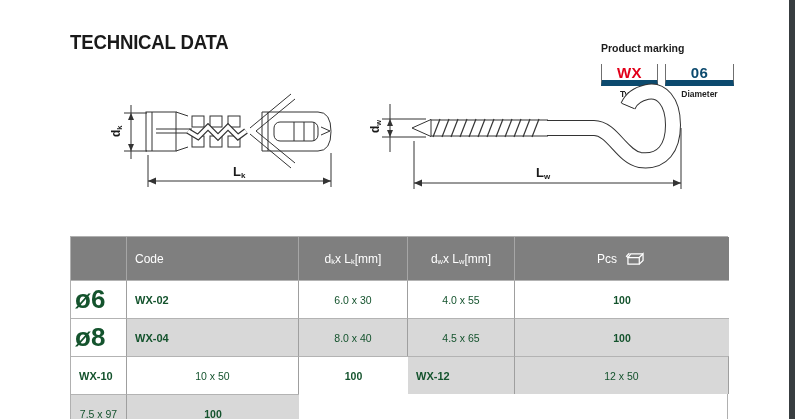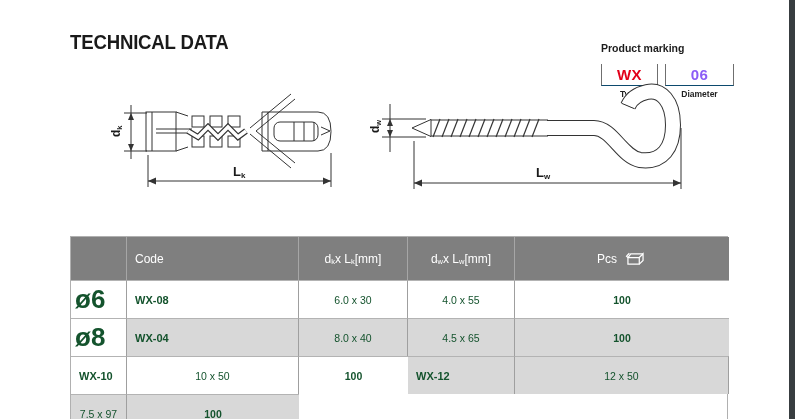--- a/index.html
+++ b/index.html
@@ -8,21 +8,21 @@
 
   .edge-bar { position:absolute; right:0; top:0; width:6px; height:419px; background:#383d40; }
 
   .page-title { position:absolute; left:70px; top:31px; font-size:20px; font-weight:800;
     color:#1a1a1a; letter-spacing:-0.2px; transform:scaleX(0.93); transform-origin:left center; }
 
   
   .pm { position:absolute; left:600px; top:10px; width:145px; height:66px;margin-top:32px; }
   .pm-title { position:absolute; left:1px; top:0; font-size:10.5px; font-weight:700; color:#1c1c1c; }
   .pm-cell { position:absolute; top:22px; height:22px; border-left:1px solid #6f6f6f;
-    border-right:1px solid #6f6f6f; border-bottom:1px solid #0c4a6e;
+    border-right:1px solid #6f6f6f; border-bottom:6px solid #0c4a6e;
     display:flex; align-items:center; justify-content:center;
     font-size:15px; font-weight:800; letter-spacing:0.5px; }
   .pm-cell.type { left:1px; width:57px; }
   .pm-cell.diam { left:65px; width:69px; }
   .pm-label { position:absolute; top:47px; font-size:8.5px; font-weight:700; color:#222; text-align:center; }
   .pm-label.type { left:1px; width:57px; }
   .pm-label.diam { left:65px; width:69px; }
   .pm-divider { position:absolute; left:61px; top:44px; width:1px; height:19px; background:#6f6f6f; }
 
   .diagram { position:absolute; }
@@ -53,21 +53,21 @@
 
 <div class="page">
 
   <div class="edge-bar"></div>
 
   <div class="page-title">TECHNICAL DATA</div>
 
   <div class="pm">
     <div class="pm-title">Product marking</div>
     <div class="pm-cell type" style="color:#e2001a">WX</div>
-    <div class="pm-cell diam" style="color:#8b5cf6">06</div>
+    <div class="pm-cell diam" style="color:#0c4a6e">06</div>
     <div class="pm-divider"></div>
     <div class="pm-label type">Type</div>
     <div class="pm-label diam">Diameter</div>
   </div>
 
   <div class="diagram" style="left:100px; top:85px;">
     <svg width="250" height="110" viewBox="100 85 250 110" fill="none" stroke="#333" stroke-width="1">
 
       <line x1="131" y1="105" x2="131" y2="159"></line>
       <line x1="124" y1="113" x2="147" y2="113"></line>
@@ -183,21 +183,21 @@
       <span>Pcs</span>
       <svg class="pcs-icon" width="23" height="17" viewBox="0 0 24 18" fill="none" stroke="#fff" stroke-width="1.3">
         <path d="M4,8 H16 V15 H4 Z"></path>
         <path d="M16,8 L20,4 V11 L16,15"></path>
         <path d="M4,8 L7,4 H20"></path>
         <path d="M4,8 L2.5,6.5 L5.5,3.5"></path>
       </svg>
     </div>
 
     <div class="bcell size row-white">ø6</div>
-    <div class="bcell code row-white">WX-08</div>
+    <div class="bcell code row-white">WX-02</div>
     <div class="bcell row-white">6.0 x 30</div>
     <div class="bcell row-white">4.0 x 55</div>
     <div class="bcell last row-white">100</div>
 
     <div class="bcell size">ø8</div>
     <div class="bcell code row-gray">WX-04</div>
     <div class="bcell row-gray">8.0 x 40</div>
     <div class="bcell row-gray">4.5 x 65</div>
     <div class="bcell last row-gray">100</div>
 

